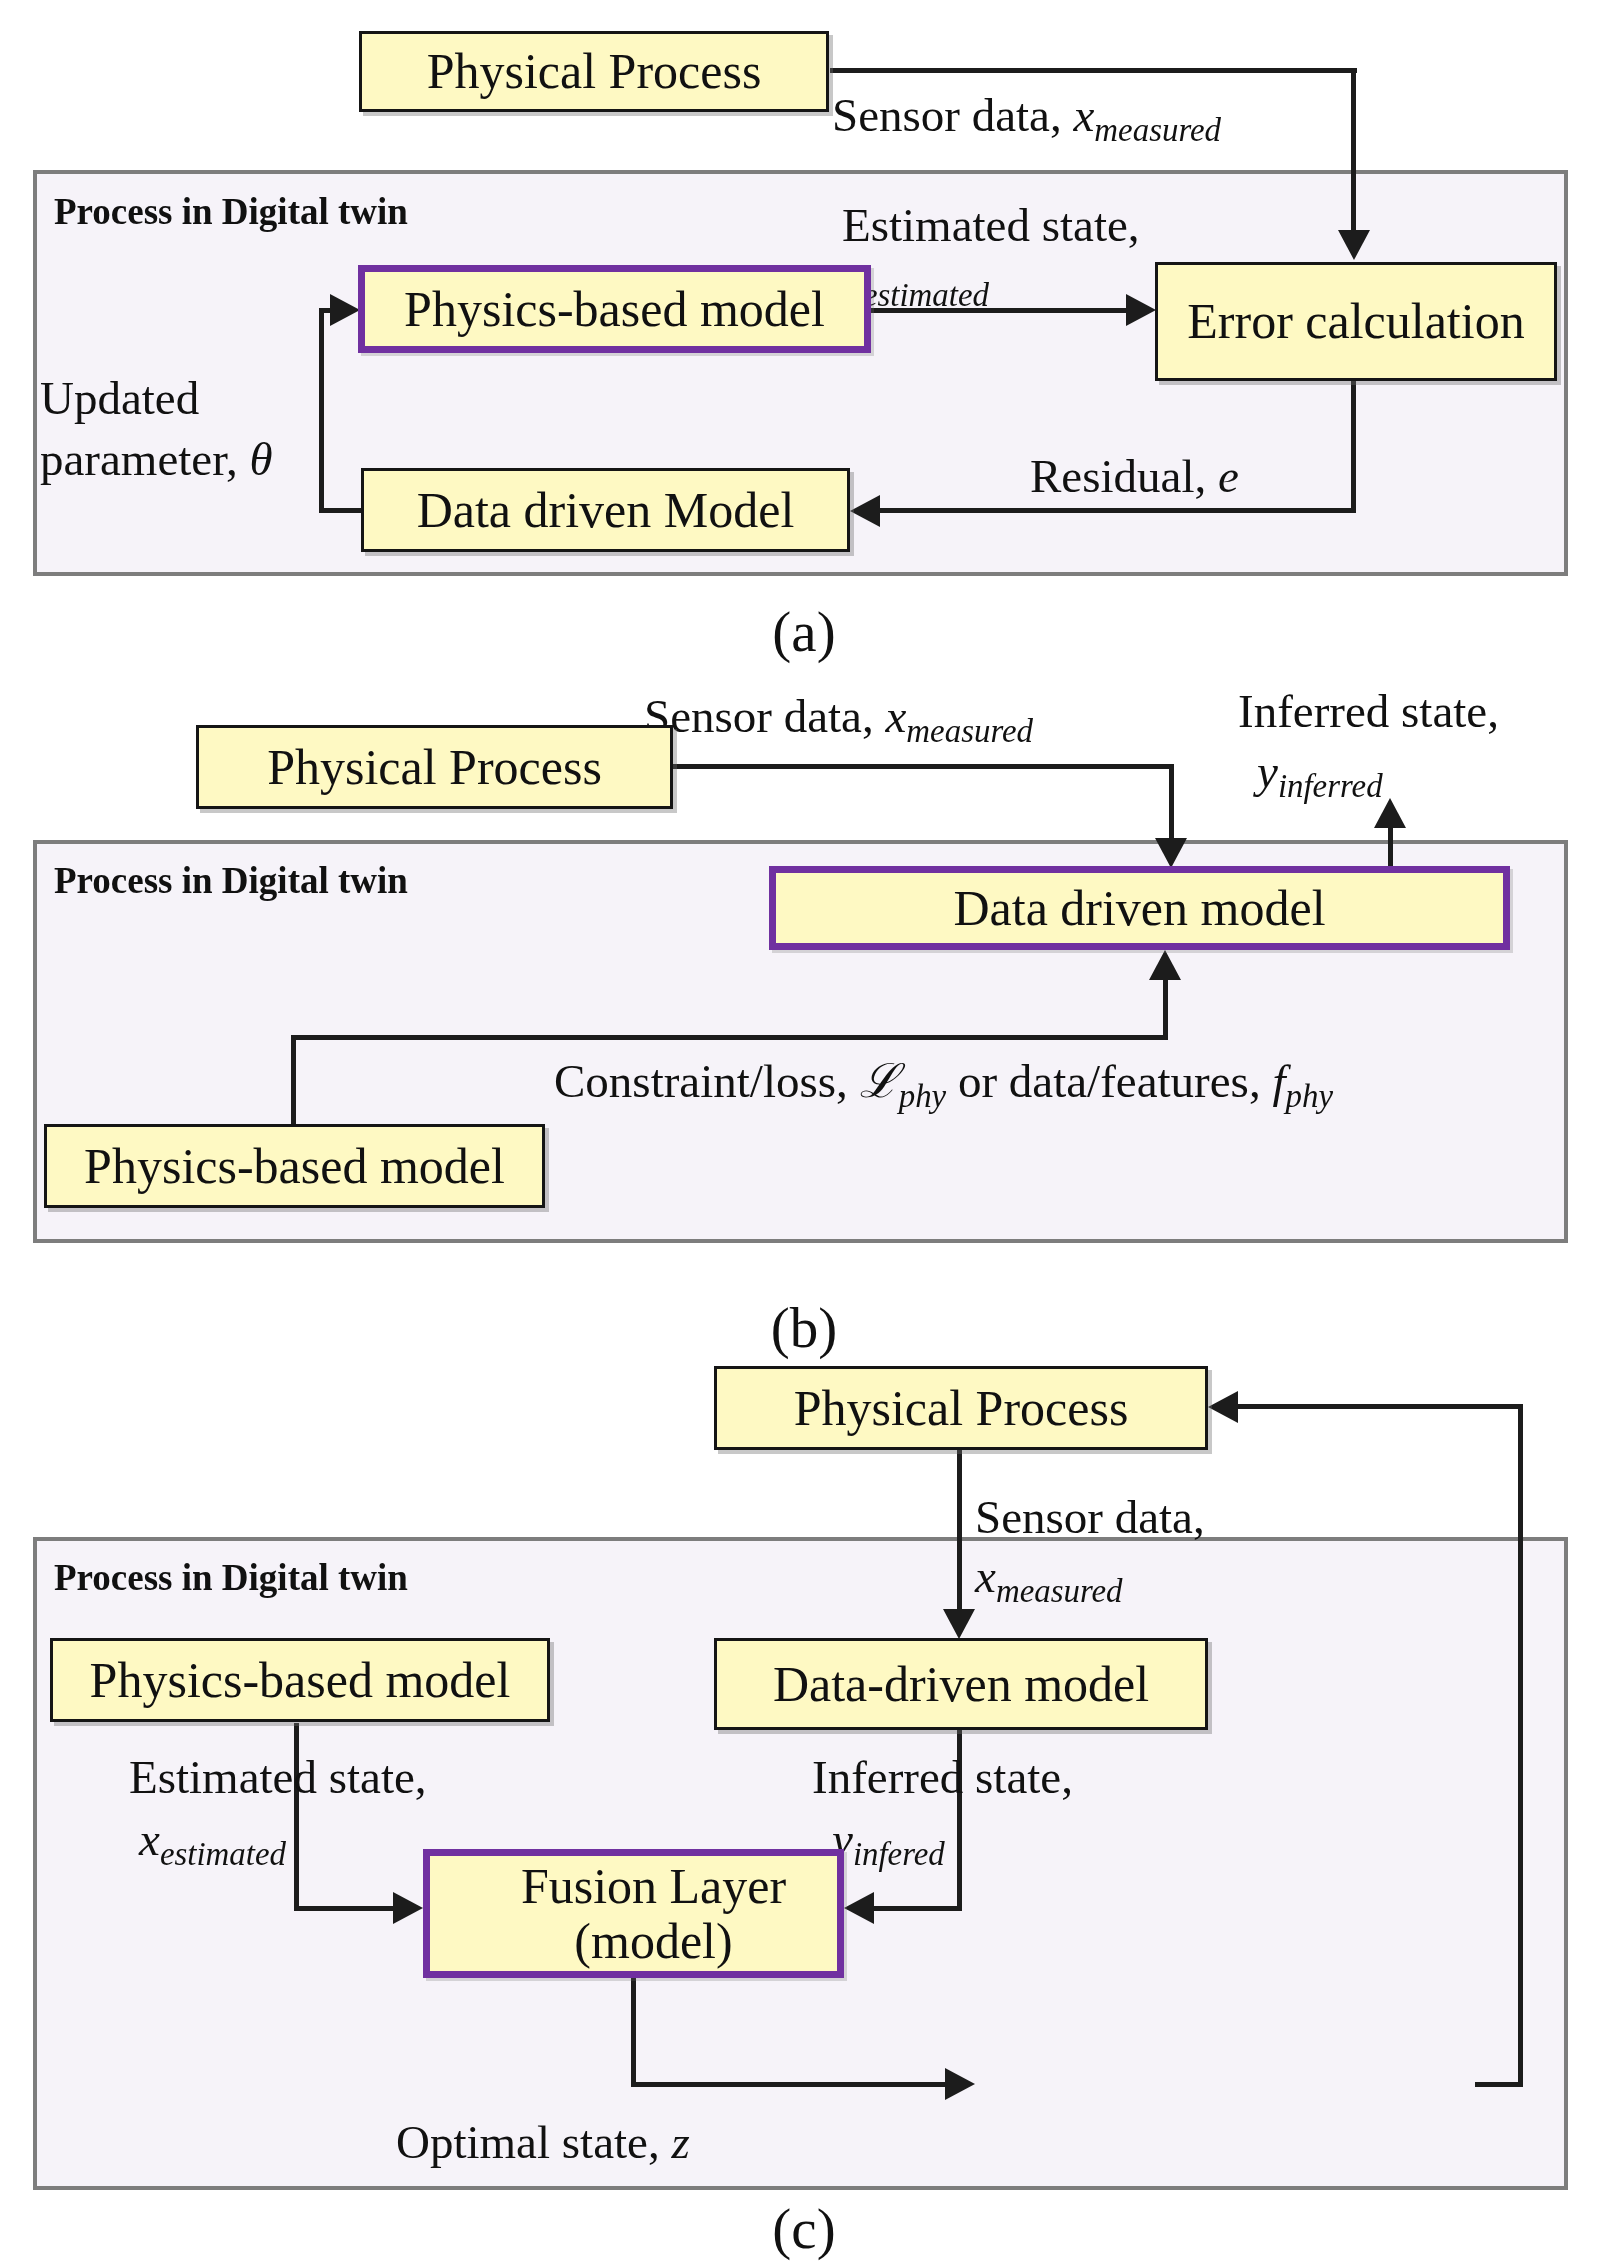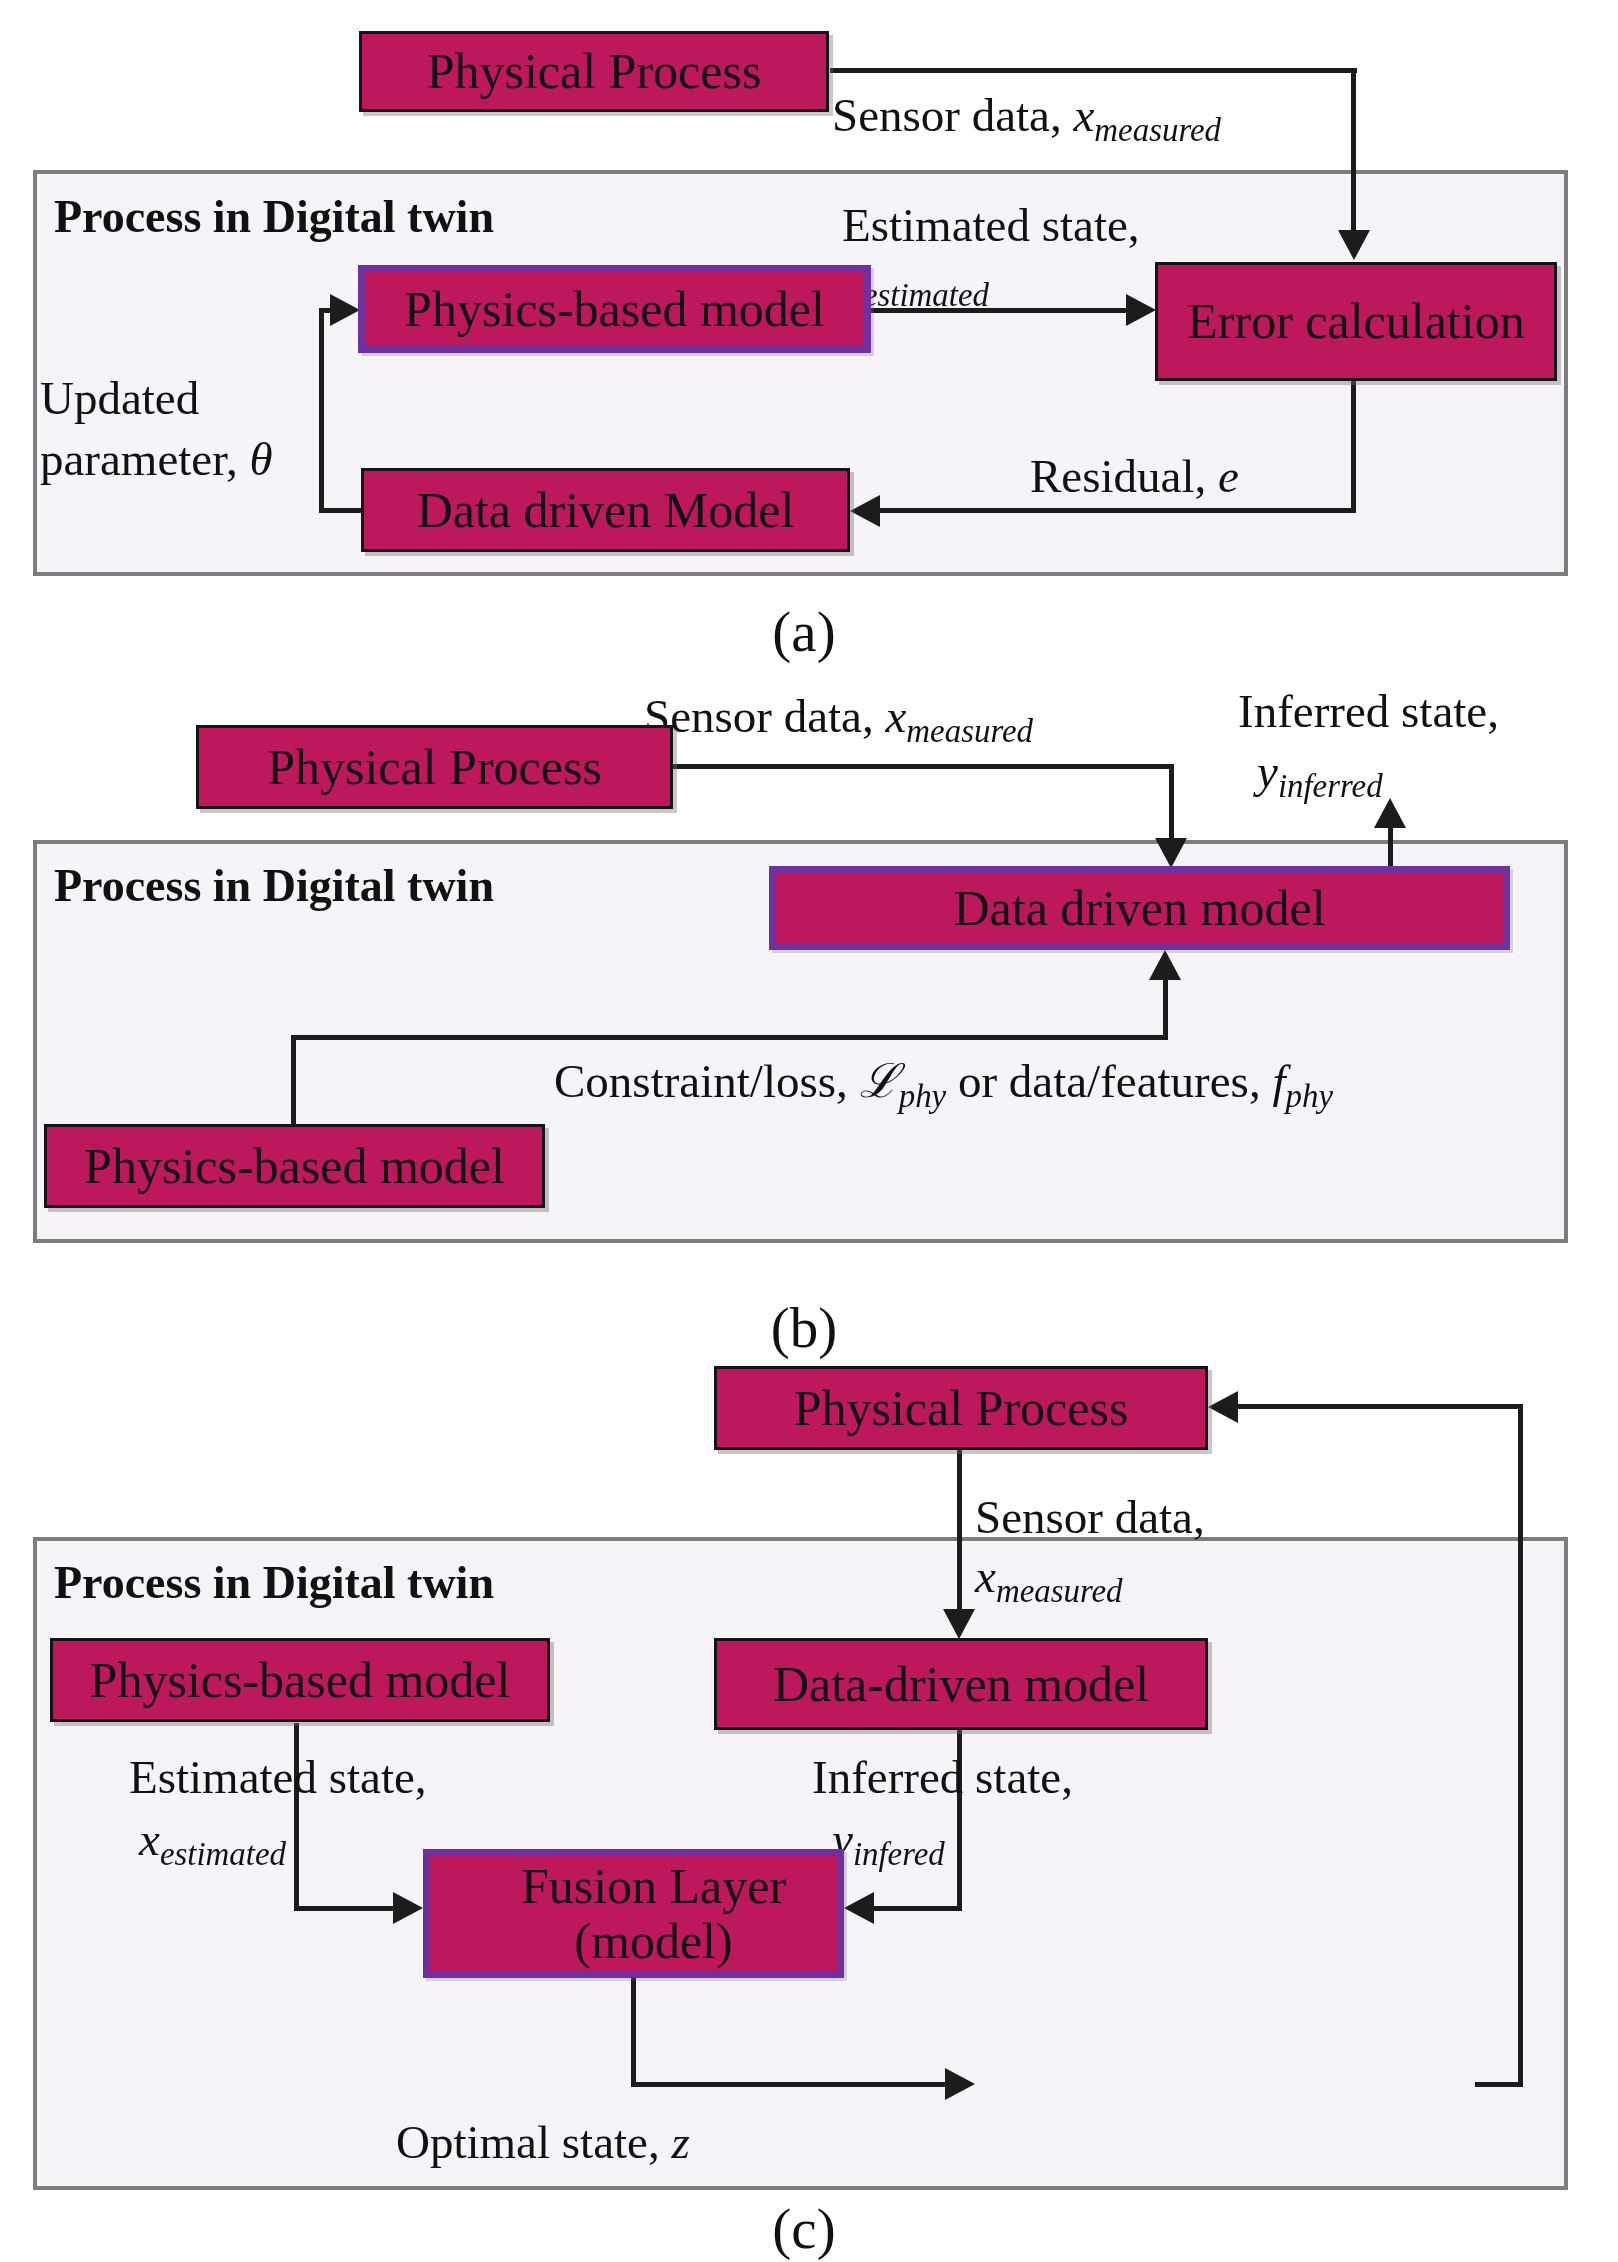--- a/index.html
+++ b/index.html
@@ -1,23 +1,23 @@
 <!DOCTYPE html>
 <html><head>
 <meta charset="utf-8">
 <style>
   html,body{margin:0;padding:0;background:#ffffff;}
   #canvas{position:relative;width:1619px;height:2262px;background:#ffffff;overflow:hidden;
           font-family:"Liberation Serif", serif;color:#111111;}
   .dt{position:absolute;background:#f6f3f9;border:4px solid #7d7d7d;z-index:1;box-sizing:border-box;}
-  .box{position:absolute;background:#be185d;border:3px solid #151515;display:flex;align-items:center;
+  .box{position:absolute;background:#fef9c3;border:3px solid #151515;display:flex;align-items:center;
        justify-content:center;text-align:center;font-size:50px;line-height:1.1;z-index:10;
        box-sizing:border-box;box-shadow:4px 4px 0 rgba(110,110,110,.38);}
   .purple{border:7px solid #7030a0;box-shadow:3px 3px 0 rgba(110,110,110,.25);}
-  .ttl{position:absolute;font-weight:bold;font-size:46px;z-index:6;white-space:nowrap;}
+  .ttl{position:absolute;font-weight:bold;font-size:37px;z-index:6;white-space:nowrap;}
   .lbl{position:absolute;font-size:47px;text-align:left;z-index:7;line-height:1.3;white-space:nowrap;}
   .cap{position:absolute;font-size:57px;text-align:center;z-index:7;}
   .hl,.vl{position:absolute;background:#1c1c1c;z-index:5;}
   .ah{position:absolute;width:0;height:0;z-index:6;}
   .ah-r{border-top:16px solid transparent;border-bottom:16px solid transparent;border-left:30px solid #1c1c1c;}
   .ah-l{border-top:16px solid transparent;border-bottom:16px solid transparent;border-right:30px solid #1c1c1c;}
   .ah-d{border-left:16px solid transparent;border-right:16px solid transparent;border-top:30px solid #1c1c1c;}
   .ah-u{border-left:16px solid transparent;border-right:16px solid transparent;border-bottom:30px solid #1c1c1c;}
   i{font-style:italic;}
   sub{font-size:0.7em;font-style:italic;line-height:0;}

